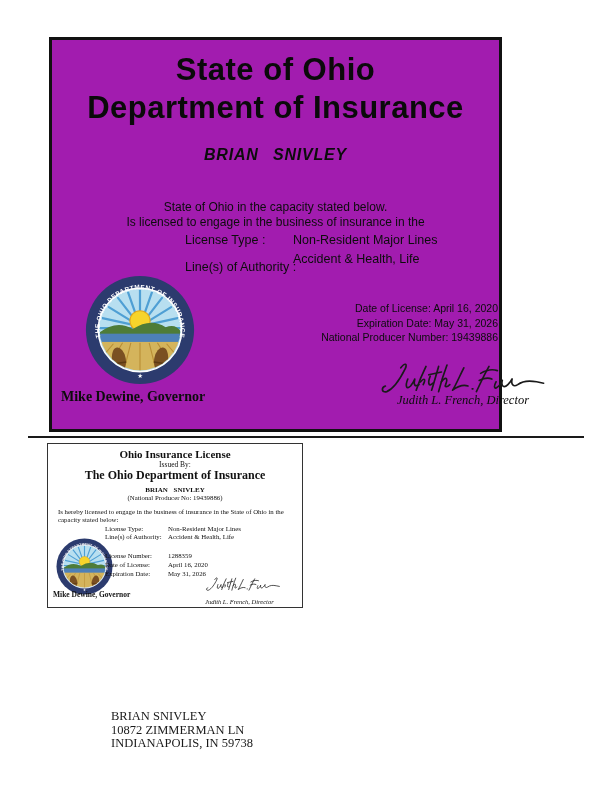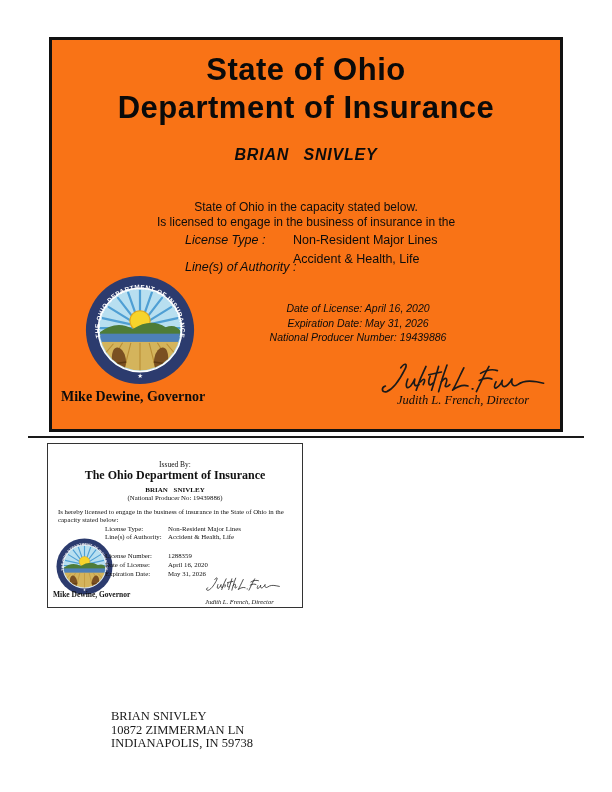--- a/index.html
+++ b/index.html
@@ -1,36 +1,36 @@
 <!DOCTYPE html>
 <html><head>
 <meta charset="utf-8">
 <style>
   * { margin:0; padding:0; box-sizing:border-box; }
   html,body { width:612px; height:792px; background:#ffffff; }
   body { position:relative; overflow:hidden; font-family:"Liberation Sans", sans-serif; color:#0c0c0c; }
 
   
   .certificate {
-    position:absolute; left:49px; top:37px; width:514px; height:395px;
-    border:3px solid #111; background:#f97316;padding-left:44px;
+    position:absolute; left:49px; top:37px; width:453px; height:395px;
+    border:3px solid #111; background:#a21caf;padding-left:44px;
   }
   .cert-title { position:absolute; left:0; width:100%; text-align:center;
     font-weight:bold; font-size:31px; letter-spacing:0.5px; color:#0a0a0a; }
   .cert-title1 { top:12px; }
   .cert-title2 { top:50px;text-align:center; }
   .cert-name { position:absolute; top:106px; left:0; width:100%; text-align:center;
     font-style:italic; font-weight:bold; font-size:16px; letter-spacing:0.8px; word-spacing:9px; }
   .cert-intro { position:absolute; top:160px; left:0; width:100%; text-align:center;
     font-size:12px; line-height:15px; }
-  .cert-row-label { position:absolute; left:133px; font-size:12.5px;font-style:italic; }
+  .cert-row-label { position:absolute; left:133px; font-size:12.5px; }
   .cert-row-value { position:absolute; left:241px; font-size:12.5px; }
   .seal-large { position:absolute; left:33px; top:235px; width:110px; height:110px; }
-  .cert-details { position:absolute; left:156px; top:261px; width:300px; text-align:center;
-    font-size:10.5px; line-height:14.5px;font-style:italic; }
+  .cert-details { position:absolute; left:146px; top:261px; width:300px; text-align:right;
+    font-size:10.5px; line-height:14.5px; }
   .cert-signature { position:absolute; left:300px; top:318px; width:218px; height:42px; }
   .cert-director { position:absolute; left:311px; top:353px; width:200px; text-align:center;
     font-family:"Liberation Serif", serif; font-style:italic; font-size:12.5px; }
   .cert-governor { position:absolute; left:9px; top:349px;
     font-family:"Liberation Serif", serif; font-weight:bold; font-size:14px; }
 
   
   .divider { position:absolute; left:28px; top:436px; width:556px; height:2px; background:#1a1a1a; }
 
   
@@ -154,20 +154,21 @@
   <svg class="cert-signature" viewBox="0 0 240 60" preserveAspectRatio="xMidYMid meet">
     <use href="#signature-scribble"></use>
   </svg>
   <div class="cert-director">Judith L. French, Director</div>
   <div class="cert-governor">Mike Dewine, Governor</div>
 </div>
 
 <div class="divider"></div>
 
 <div class="card">
+  <div class="card-title">Ohio Insurance License</div>
   <div class="card-issuedby">Issued By:</div>
   <div class="card-dept">The Ohio Department of Insurance</div>
   <div class="card-name">BRIAN SNIVLEY</div>
   <div class="card-producer">(National Producer No: 19439886)</div>
   <div class="card-intro">Is hereby licensed to engage in the business of insurance in the State of Ohio in the capacity stated below:</div>
 
   <span class="card-label" style="top:81px">License Type:</span>
   <span class="card-value" style="top:81px">Non-Resident Major Lines</span>
   <span class="card-label" style="top:89px">Line(s) of Authority:</span>
   <span class="card-value" style="top:89px">Accident &amp; Health, Life</span>

